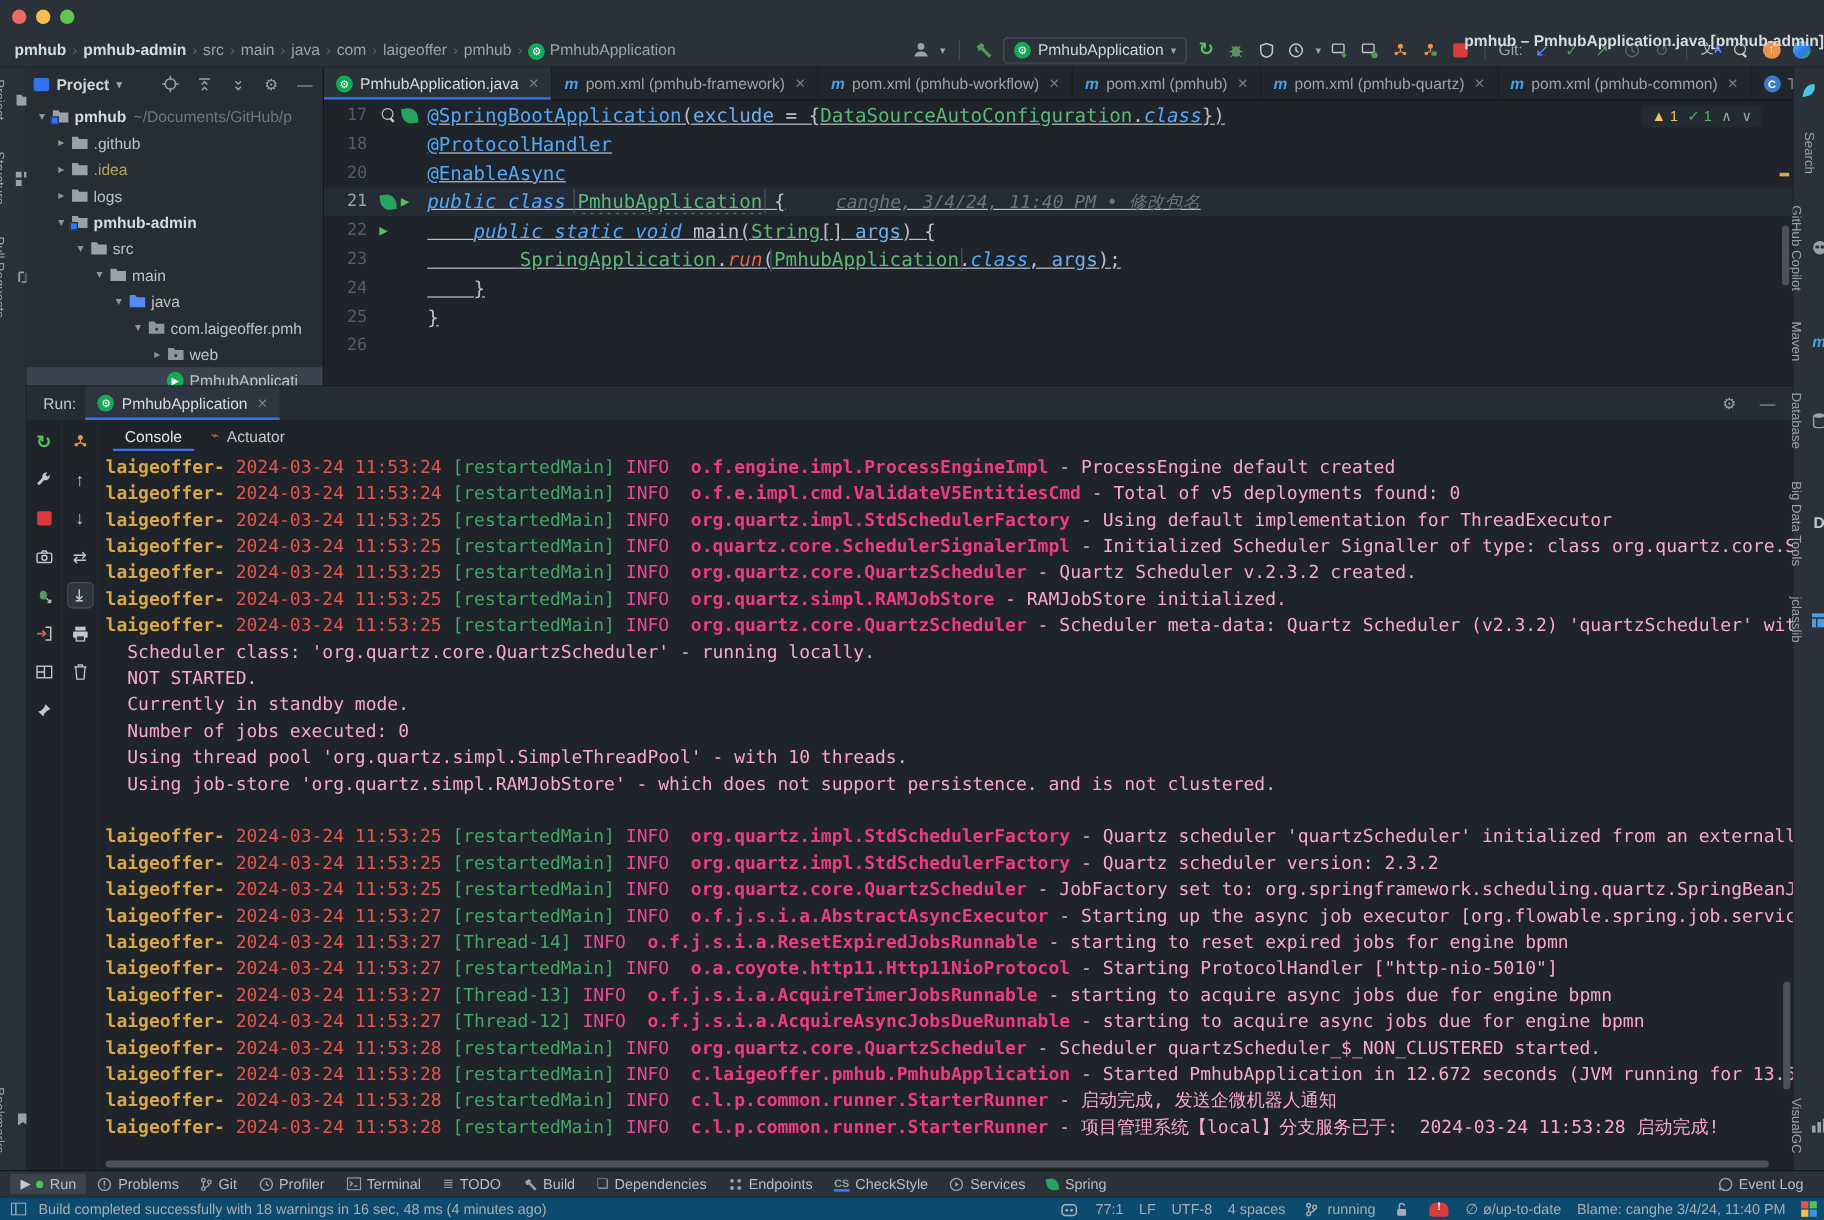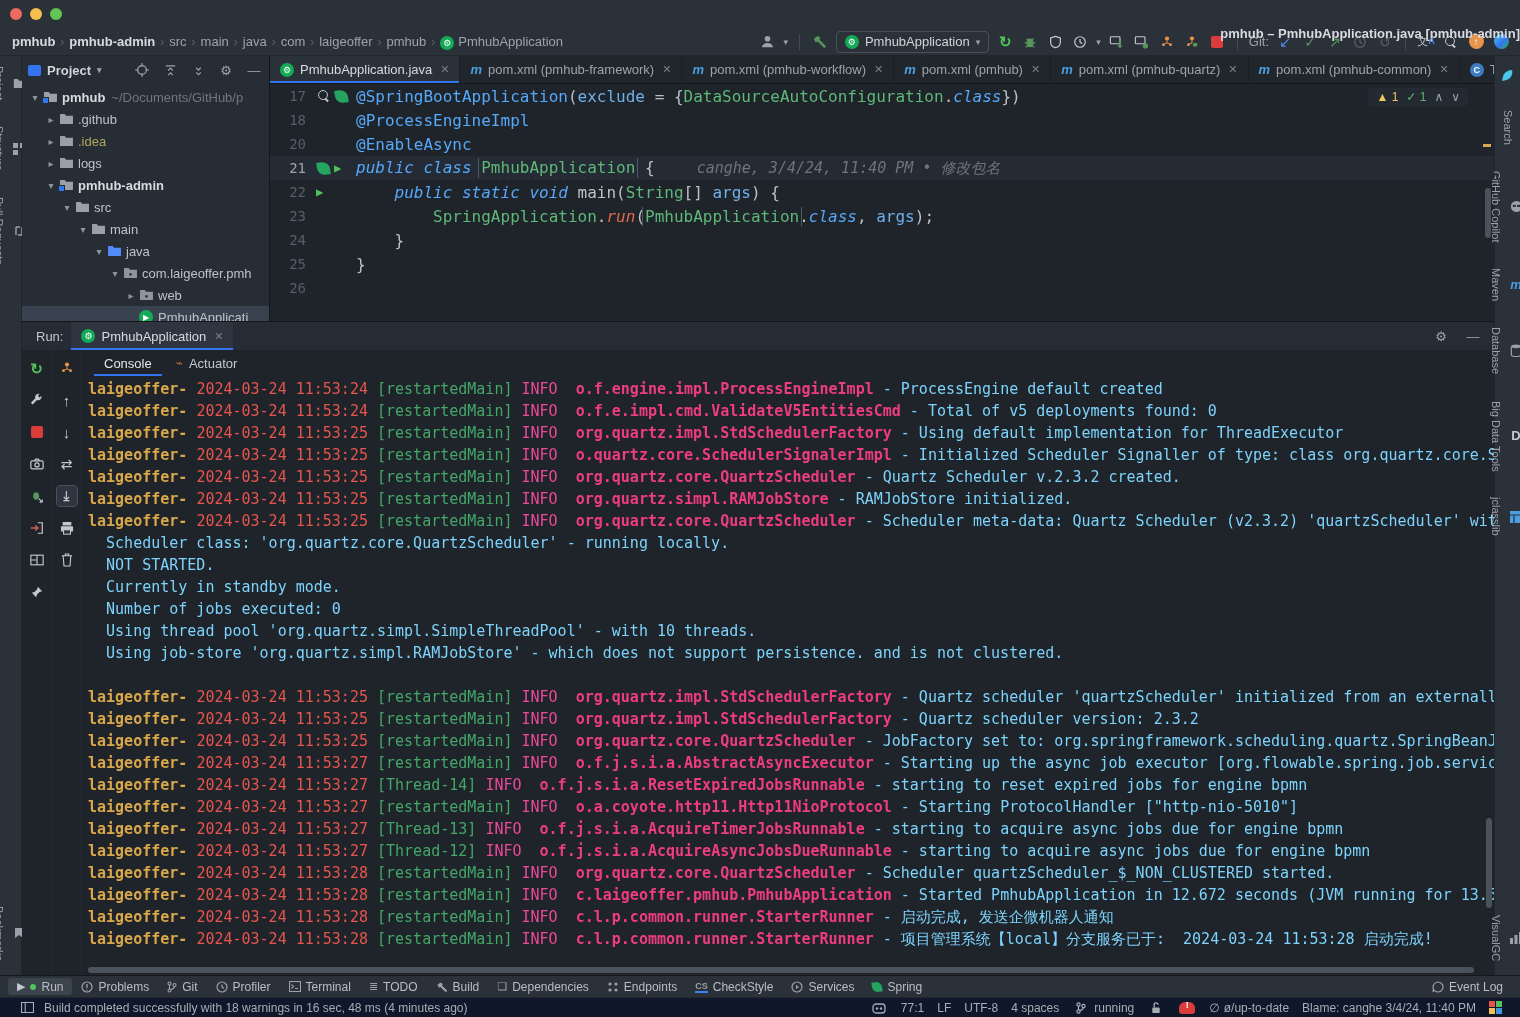--- a/index.html
+++ b/index.html
@@ -73,21 +73,21 @@
   .etab{display:flex;align-items:center;gap:6px;padding:0 10px;color:#9DA3AB;white-space:nowrap;border-right:1px solid #1A1F24;cursor:default;}
   .etab.active{background:#2B3138;color:#D7DBE0;box-shadow:inset 0 -2px 0 #3574F0;}
   .tab-x{color:#7A8089;font-size:11px;margin-left:2px;}
   .mvn{color:#4A9FE3;font-weight:bold;font-style:italic;font-size:13px;}
   .editor{flex:1;position:relative;overflow:hidden;font-family:"DejaVu Sans Mono","Liberation Mono",monospace;font-size:16px;}
   .eline{height:24px;display:flex;align-items:center;white-space:pre;}
   .eline.cur{background:#242B34;}
   .lnum{width:46px;text-align:right;padding-right:10px;color:#565D66;font-size:14px;flex:none;}
   .eline.cur .lnum{color:#9BA3AD;}
   .gicons{width:40px;flex:none;display:flex;align-items:center;gap:3px;}
-  .code{flex:1;overflow:hidden;}
+  .code{flex:1;overflow:hidden;text-decoration:underline;}
   .tok-ann{color:#56A8F8}
   .tok-kwi{color:#56A8F8;font-style:italic}
   .tok-cls{color:#5FB878}
   .tok-mth{color:#E0684E;font-style:italic}
   .tok-param{color:#6FB0EA}
   .tok-pl{color:#BCC0C6}
   .tok-cmt{color:#7E848D;font-style:italic}
   .tok-box{outline:1px solid #50595F;outline-offset:2px;}
   .tok-sq{text-decoration:underline wavy #D8A657 1px;text-underline-offset:4px;}
   .blame{color:#6E747C;font-style:italic;margin-left:42px;font-size:15px;}
@@ -114,32 +114,32 @@
   .contab{display:flex;align-items:center;gap:6px;padding:0 10px;color:#C3C8CE;}
   .contab.active{box-shadow:inset 0 -2px 0 #3574F0;color:#E2E5E9;text-align:right;}
   .actu-ic{color:#C56A33;font-size:12px;}
   .console{flex:1;overflow:hidden;font-family:"DejaVu Sans Mono","Liberation Mono",monospace;font-size:15px;line-height:22px;white-space:pre;padding:2px 0 0 6px;}
   .con-line{height:22px;overflow:hidden;}
   .c-user{color:#D9A74A;font-weight:bold}
   .c-time{color:#E8554D}
   .c-thread{color:#43A767}
   .c-info{color:#ec4899}
   .c-logger{color:#EE3D7E;font-weight:bold}
-  .c-msg{color:#7dd3fc}
+  .c-msg{color:#f9a8d4}
   .hscroll{height:10px;flex:none;position:relative;}
   .hthumb{position:absolute;left:6px;right:20px;top:2px;height:6px;background:#4A525B;border-radius:3px;}
   .vthumb{position:absolute;right:2px;top:468px;width:6px;height:90px;background:#4A525B;border-radius:3px;}
 
   
   .toolwin-bar{height:22px;background:#2B3138;border-top:1px solid #14181C;display:flex;align-items:stretch;padding:0 8px;flex:none;font-size:12px;color:#B9BEC5;}
   .tw-item{display:flex;align-items:center;gap:5px;padding:0 9px;cursor:default;white-space:nowrap;}
   .tw-item.active{background:#3B434C;border-radius:3px;margin:2px 0;}
   .tw-ic{font-size:11px;color:#9DA0A8;display:inline-flex;}
   .green-dot{width:6px;height:6px;border-radius:50%;background:#52C15A;}
-  .statusbar{height:20px;background:#0f172a;border-top:1px solid #22272D;display:flex;align-items:center;padding:0 18px;gap:10px;font-size:12px;color:#A8ADB4;flex:none;}
+  .statusbar{height:20px;background:#0c4a6e;border-top:1px solid #22272D;display:flex;align-items:center;padding:0 6px;gap:10px;font-size:12px;color:#A8ADB4;flex:none;}
   .sb-left{display:flex;align-items:center;gap:8px;flex:1;min-width:0;white-space:nowrap;}
   .sb-right{display:flex;align-items:center;gap:13px;white-space:nowrap;}
   .winlogo{display:grid;grid-template-columns:6px 6px;grid-gap:1px;}
   .winlogo span{width:6px;height:6px;}
   .cloud-err{width:16px;height:12px;background:#DB3B3B;border-radius:6px 6px 3px 3px;position:relative;}
   .cloud-err::before{content:"!";position:absolute;left:0;right:0;top:-1px;color:#fff;font-size:9px;text-align:center;font-weight:bold;}
   .nullset{color:#A8ADB4;}
 </style>
 </head>
 <body>
@@ -493,21 +493,21 @@
               <span class="w"><span>▲</span> <span>1</span></span>
               <span class="ok"><span>✓</span> <span>1</span></span>
               <span style="color:#9DA0A8">∧</span>
               <span style="color:#9DA0A8">∨</span>
             </div>
             <div class="ed-scroll">
               <div class="mark" style="top:60px;background:#D8A657;"></div>
               <div class="ed-thumb"></div>
             </div>
           <div class="eline"><span class="lnum">17</span><span class="gicons"><span class="i" style="width:15px;height:15px"><span class="mag"></span></span><span class="i" style="width:15px;height:15px"><span class="leaf"></span></span></span><span class="code"><span class="tok-ann">@SpringBootApplication</span><span class="tok-pl">(</span><span class="tok-param">exclude</span><span class="tok-pl"> = </span><span class="tok-pl">{</span><span class="tok-cls">DataSourceAutoConfiguration</span><span class="tok-pl">.</span><span class="tok-kwi">class</span><span class="tok-pl">})</span></span></div>
-              <div class="eline"><span class="lnum">18</span><span class="gicons"></span><span class="code"><span class="tok-ann">@ProcessEngineImpl</span></span></div>
+              <div class="eline"><span class="lnum">18</span><span class="gicons"></span><span class="code"><span class="tok-ann">@ProtocolHandler</span></span></div>
               <div class="eline"><span class="lnum">20</span><span class="gicons"></span><span class="code"><span class="tok-ann">@EnableAsync</span></span></div>
               <div class="eline cur"><span class="lnum">21</span><span class="gicons"><span class="i" style="width:15px;height:15px"><span class="leaf"></span></span><span class="play-tri">▶</span></span><span class="code"><span class="tok-kwi">public class </span><span class="tok-cls tok-box tok-sq">PmhubApplication</span><span class="tok-pl"> {</span><span class="blame">canghe, 3/4/24, 11:40 PM • 修改包名</span></span></div>
               <div class="eline"><span class="lnum">22</span><span class="gicons"><span class="play-tri">▶</span></span><span class="code"><span class="tok-pl">    </span><span class="tok-kwi">public static void </span><span class="tok-pl">main</span><span class="tok-pl">(</span><span class="tok-cls">String</span><span class="tok-pl">[] </span><span class="tok-param">args</span><span class="tok-pl">) {</span></span></div>
               <div class="eline"><span class="lnum">23</span><span class="gicons"></span><span class="code"><span class="tok-pl">        </span><span class="tok-cls">SpringApplication</span><span class="tok-pl">.</span><span class="tok-mth">run</span><span class="tok-pl">(</span><span class="tok-cls tok-box">PmhubApplication</span><span class="tok-pl">.</span><span class="tok-kwi">class</span><span class="tok-pl">, </span><span class="tok-param">args</span><span class="tok-pl">);</span></span></div>
               <div class="eline"><span class="lnum">24</span><span class="gicons"></span><span class="code"><span class="tok-pl">    }</span></span></div>
               <div class="eline"><span class="lnum">25</span><span class="gicons"></span><span class="code"><span class="tok-pl">}</span></span></div>
               <div class="eline"><span class="lnum">26</span><span class="gicons"></span><span class="code"></span></div>
             </div>
         </div>
       </div>

